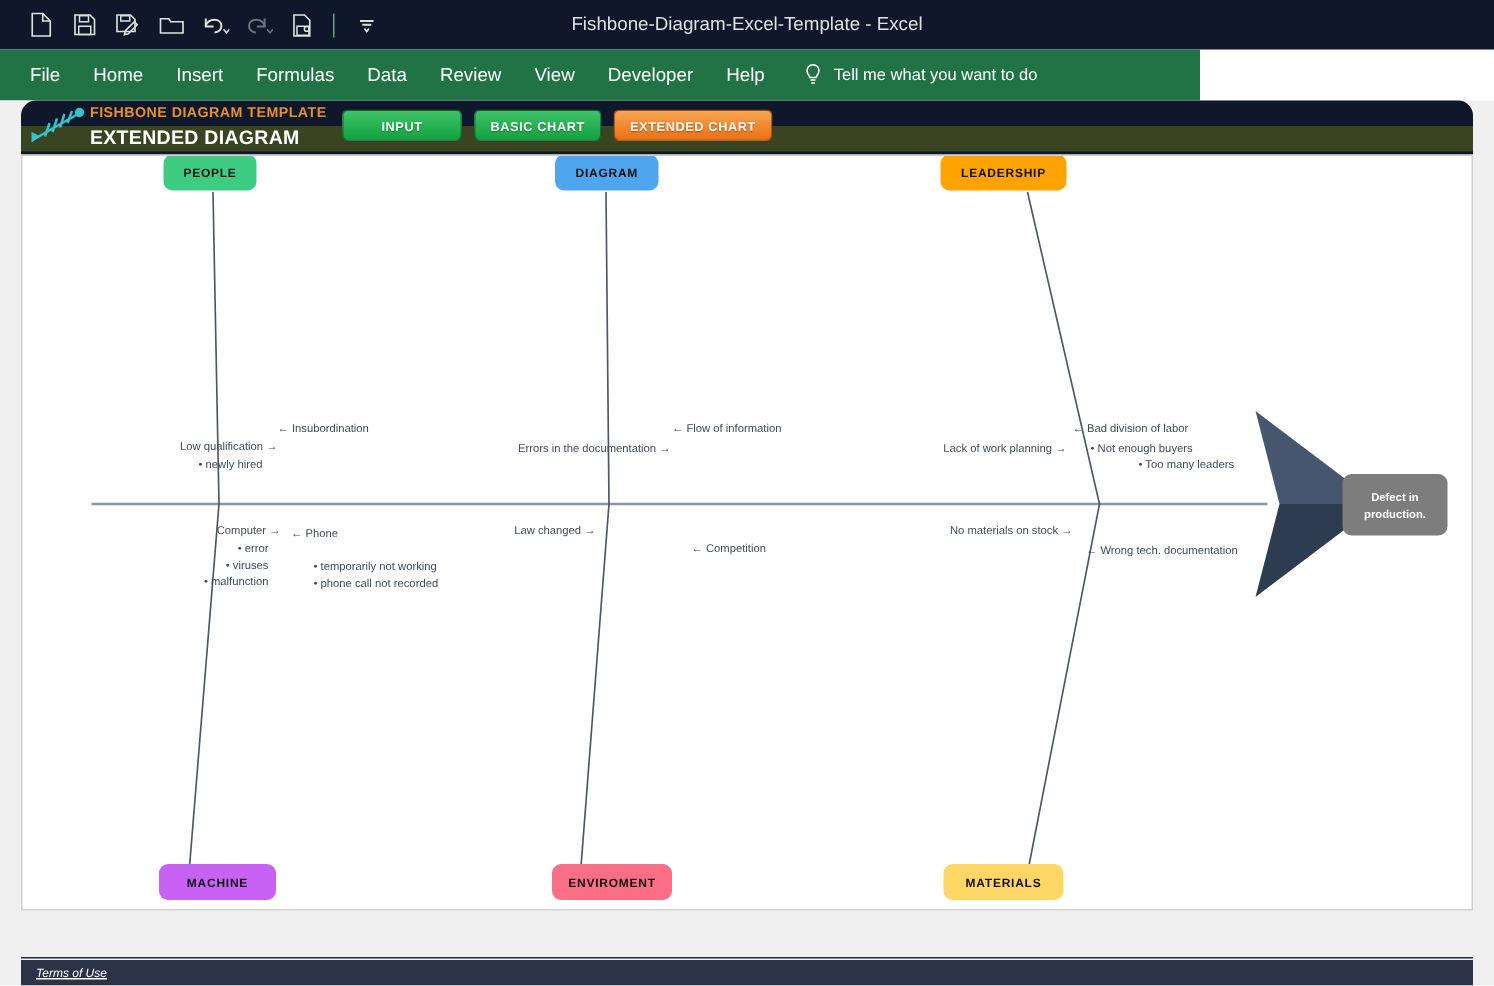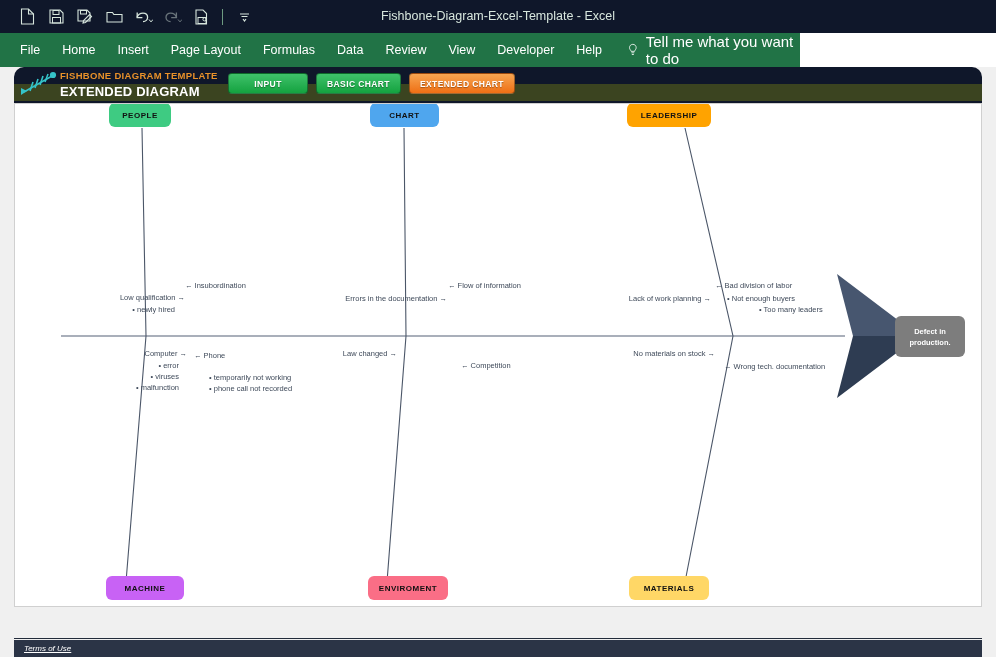--- a/index.html
+++ b/index.html
@@ -36,21 +36,21 @@
     background: #217346;
     display: flex; align-items: center;
   }
   .rtab {
     color: #ffffff; font-size: 12.5px; padding: 0 11px; height: 34px;
     line-height: 34px; white-space: nowrap;
   }
   .rtab:first-child { margin-left: 9px; }
   .tellme {
     display: flex; align-items: center; gap: 7px;
-    margin-left: 14px; color: #ffffff; font-size: 15px;
+    margin-left: 14px; color: #ffffff; font-size: 11px;
   }
   .bulb { width: 14px; height: 16px; display: block; }
 
   
   .sheet {
     position: absolute; left: 0; top: 67px; width: 996px; height: 590px;
     background: #f0f0f0;
   }
 
   
@@ -192,21 +192,20 @@
           </svg>
       </div>
     </div>
     <div class="win-title">Fishbone-Diagram-Excel-Template  -  Excel</div>
   </div>
 
   <div class="ribbon">
     <div class="rtab">File</div>
     <div class="rtab">Home</div>
     <div class="rtab">Insert</div>
-    <div class="rtab">Page Layout</div>
     <div class="rtab">Formulas</div>
     <div class="rtab">Data</div>
     <div class="rtab">Review</div>
     <div class="rtab">View</div>
     <div class="rtab">Developer</div>
     <div class="rtab">Help</div>
     <div class="tellme">
       <svg class="bulb" viewBox="0 0 14 16">
         <path d="M7 1.2c2.4 0 4 1.8 4 4 0 2-1.6 3-1.9 4.4H4.9C4.6 8.2 3 7.2 3 5.2c0-2.2 1.6-4 4-4z" fill="none" stroke="#ffffff" stroke-width="1"></path>
         <path d="M5.3 11.4h3.4M5.8 13.4h2.4" stroke="#ffffff" stroke-width="1" fill="none"></path>
@@ -254,21 +253,21 @@
         <path d="M670 24 L718 232 L670 478" stroke="#4b5668" stroke-width="1.1" fill="none"></path>
 
         <path d="M822 232 L904 232 L822 294 L838 232 Z" fill="#2e3c52"></path>
         <path d="M822 232 L904 232 L822 170 L838 232 Z" fill="#47566f"></path>
       </svg>
 
       <div class="cat" style="left:94px; top:-1px; width:62px; background:#3ecb82;">
         <span>PEOPLE</span>
       </div>
       <div class="cat" style="left:355px; top:-1px; width:69px; background:#4fa6ee;">
-        <span>CHART</span>
+        <span>DIAGRAM</span>
       </div>
       <div class="cat" style="left:612px; top:-1px; width:84px; background:#ffa300;">
         <span>LEADERSHIP</span>
       </div>
 
       <div class="cat" style="left:91px; top:472px; width:78px; background:#c862f5;">
         <span>MACHINE</span>
       </div>
       <div class="cat" style="left:353px; top:472px; width:80px; background:#fa6e86;">
         <span>ENVIROMENT</span>

